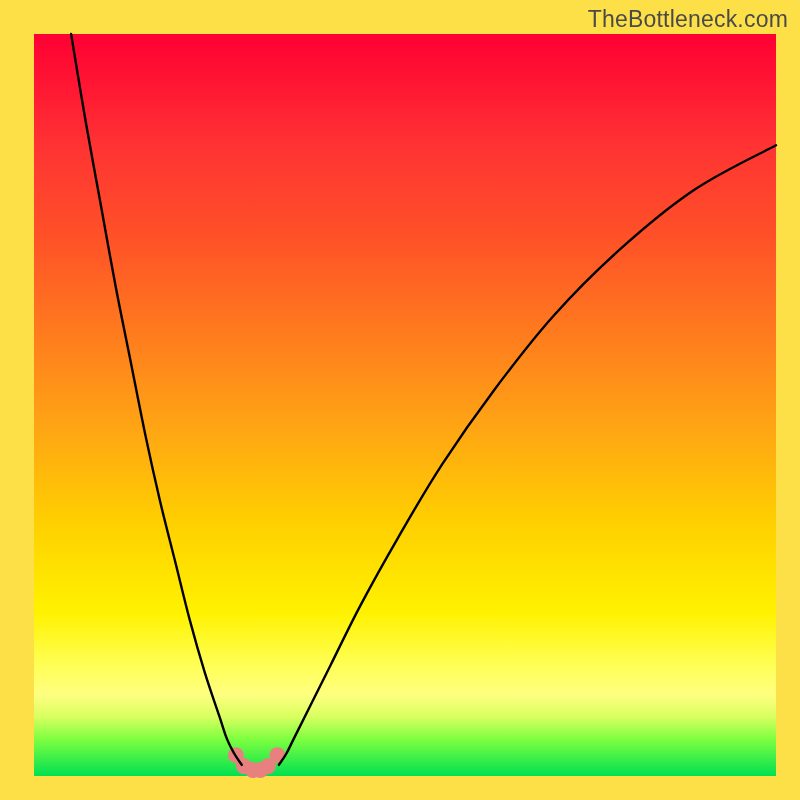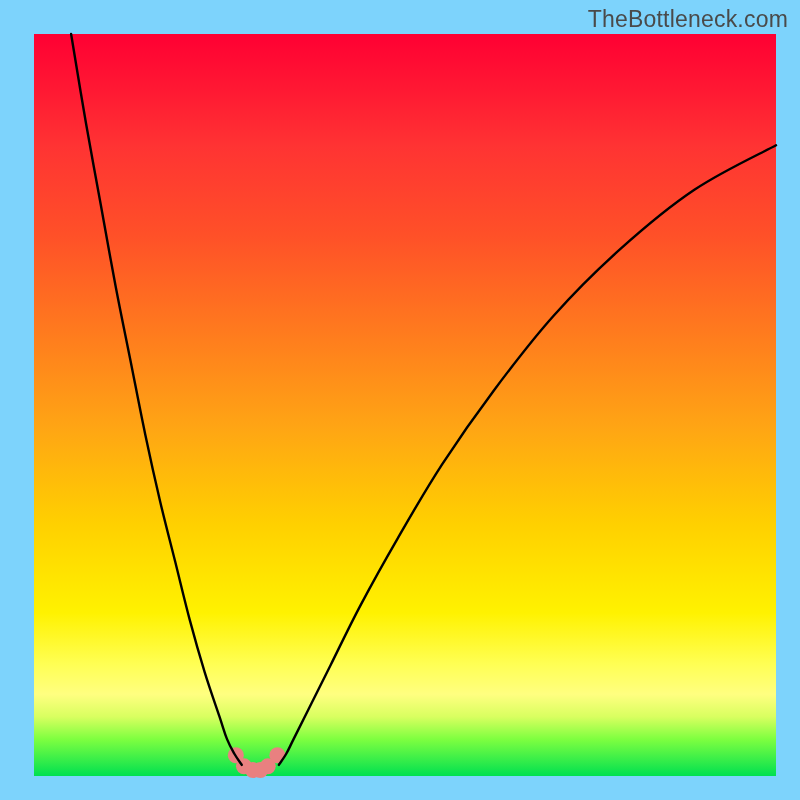--- a/index.html
+++ b/index.html
@@ -8,21 +8,21 @@
     width: 800px;
     height: 800px;
     background: #000;
     overflow: hidden;
     font-family: Arial, Helvetica, sans-serif;
   }
   .frame {
     position: absolute;
     left: 0; top: 0;
     width: 800px; height: 800px;
-    background: #7dd3fc;
+    background: #fde047;
   }
   .plot {
     position: absolute;
     left: 34px;
     top: 34px;
     width: 742px;
     height: 742px;
     
     background: linear-gradient(to bottom,
       #ff0033 0%,

